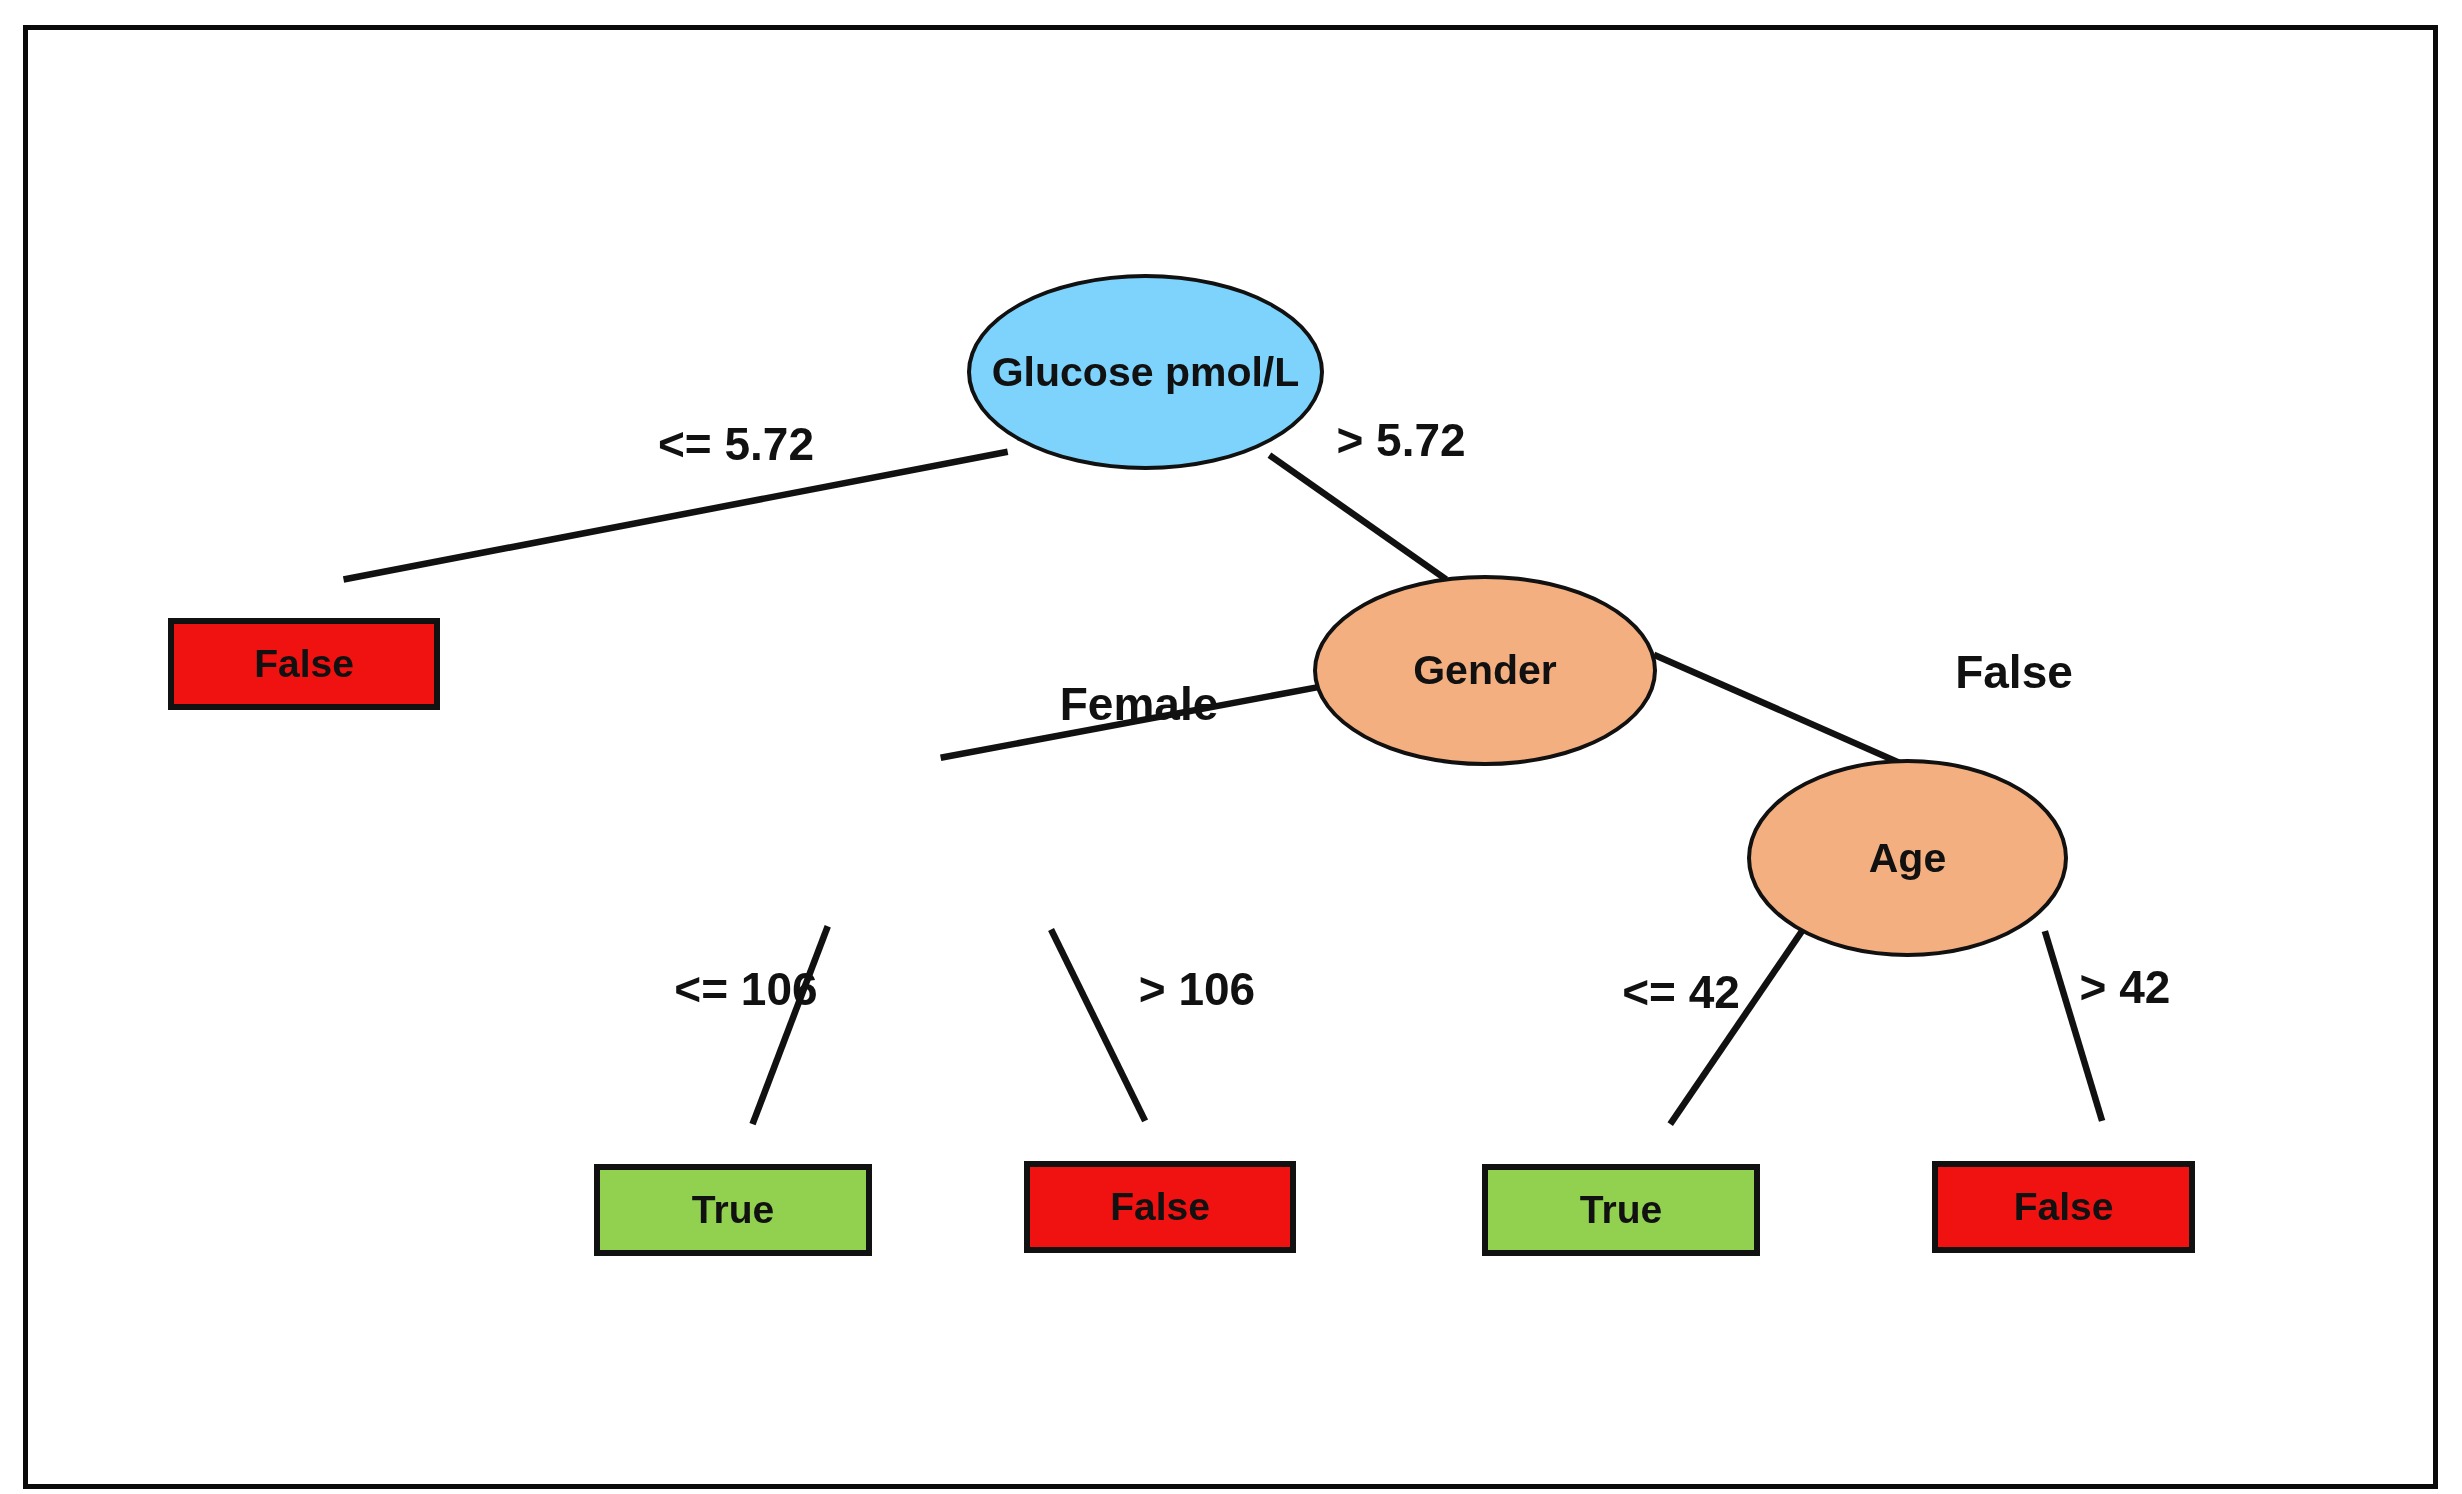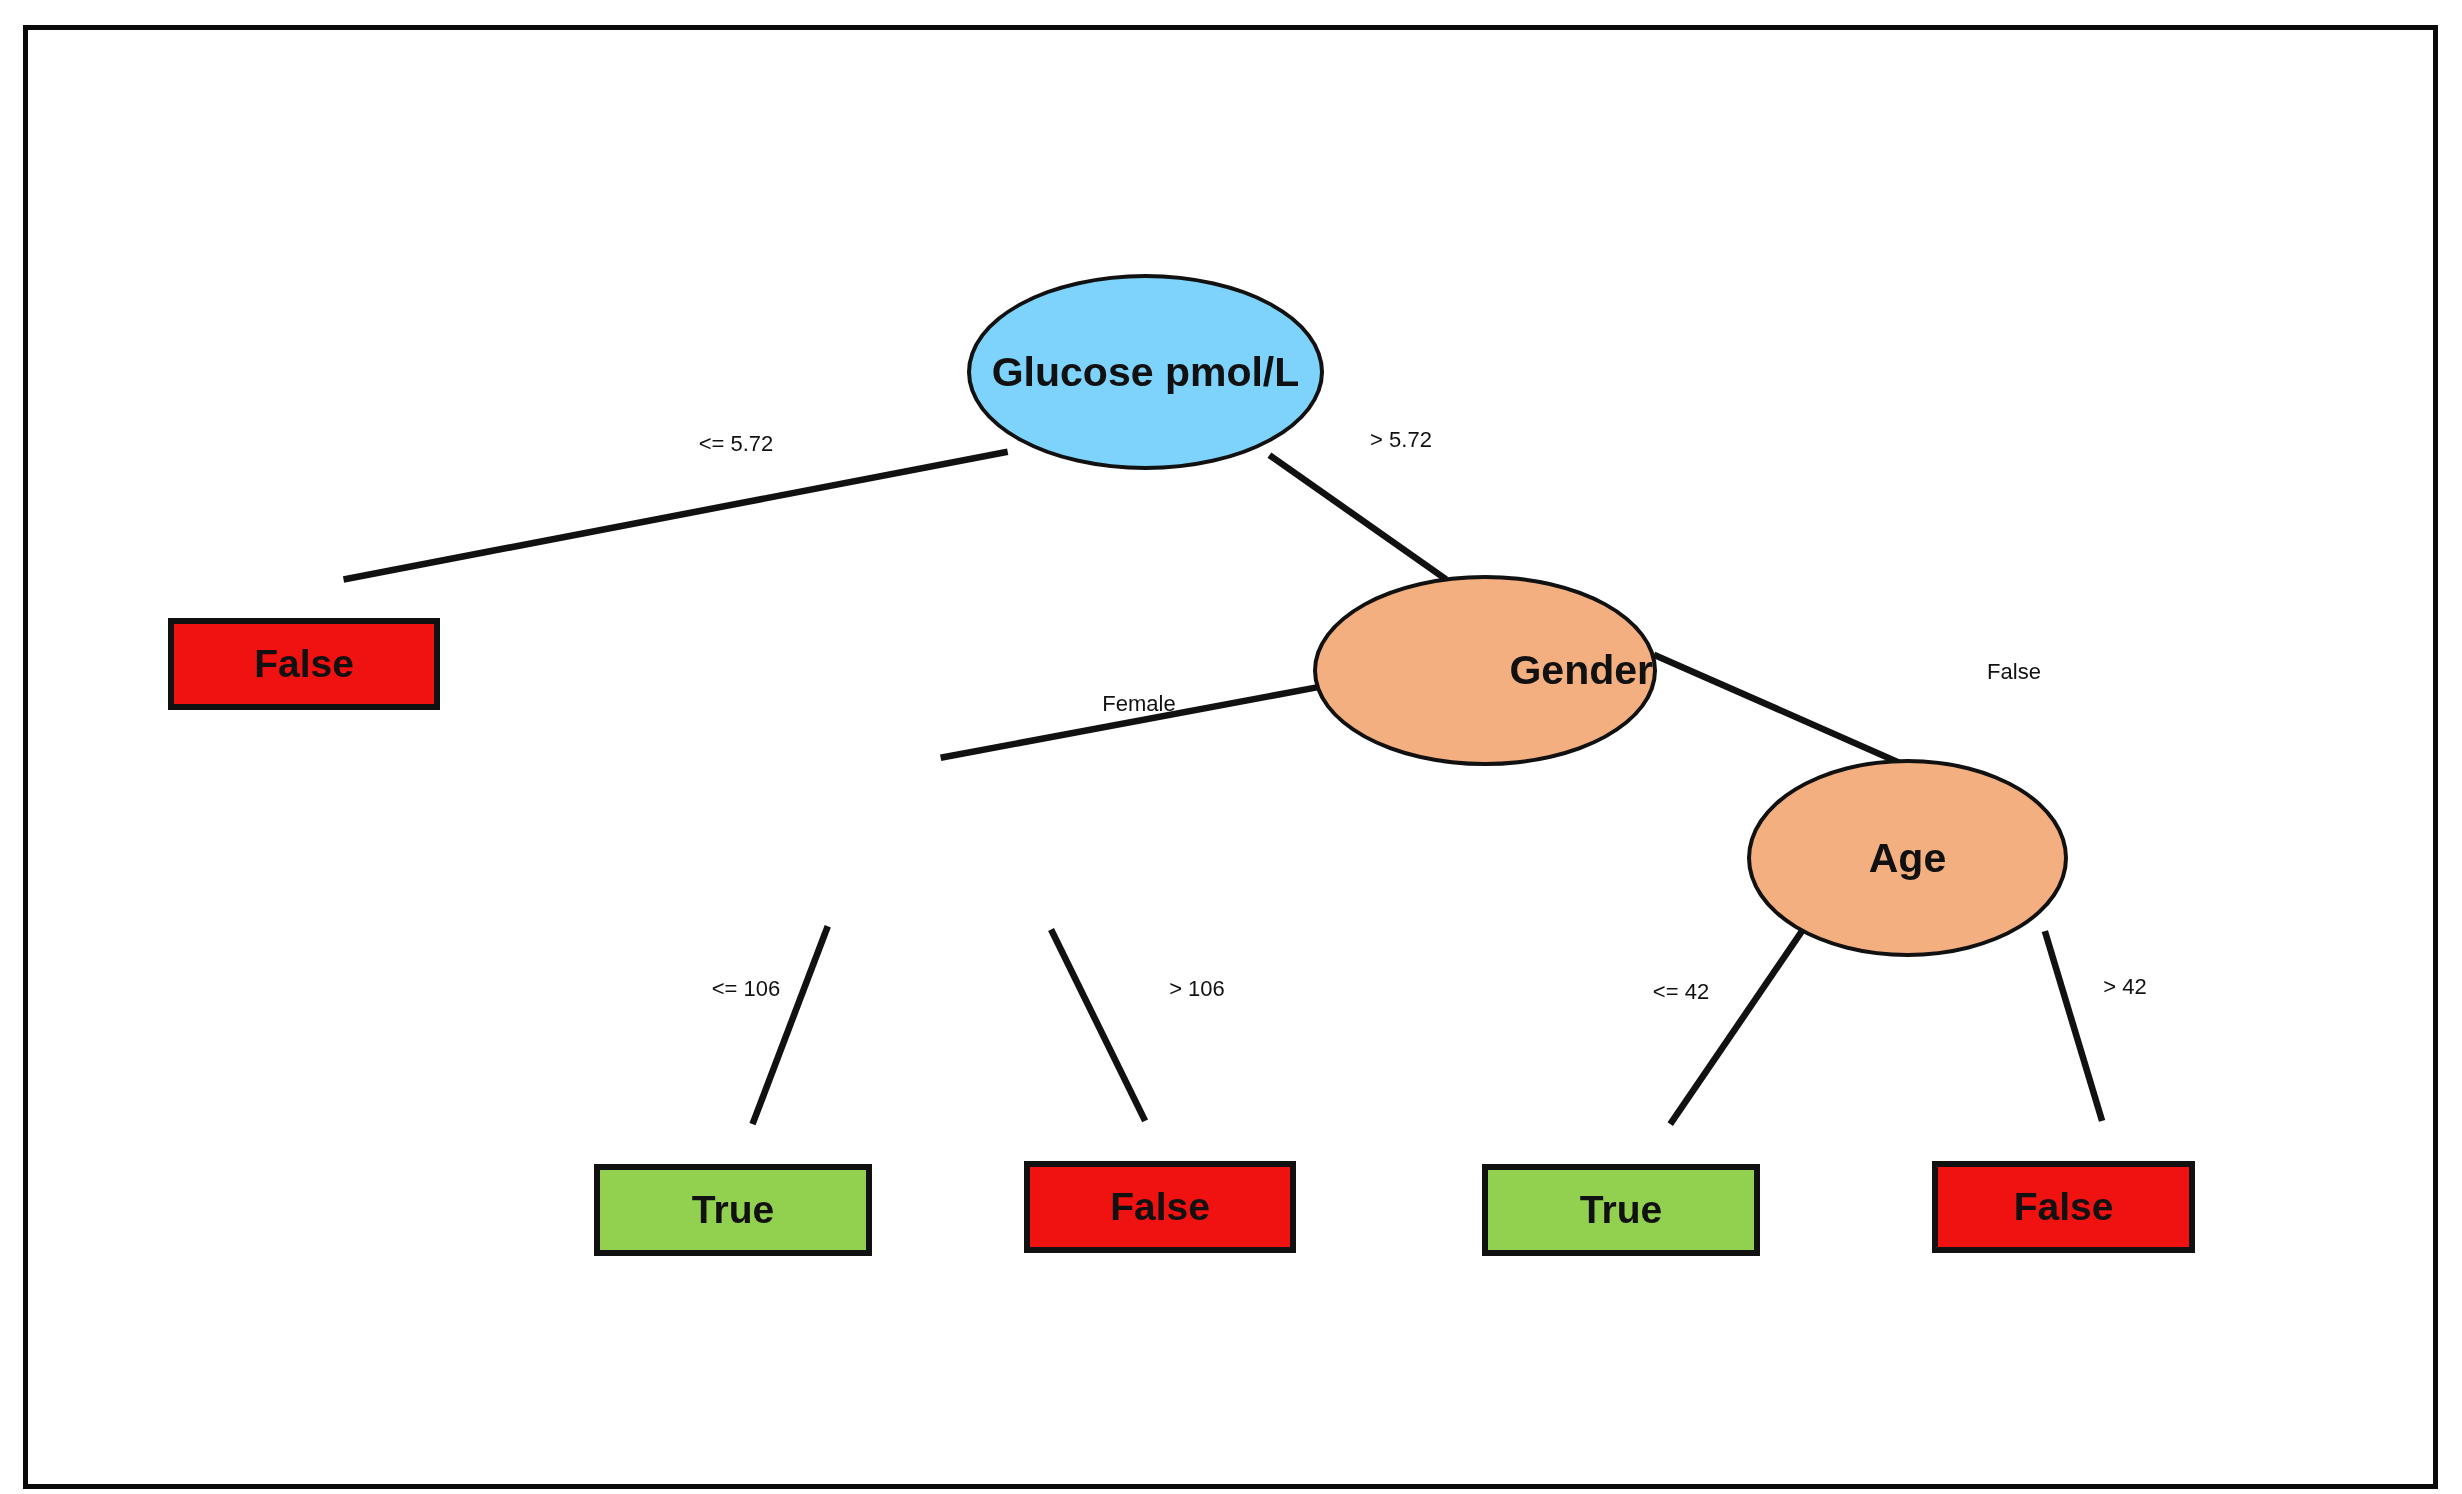--- a/index.html
+++ b/index.html
@@ -44,22 +44,22 @@
     display: flex;
     align-items: center;
     justify-content: center;
     font-weight: bold;
     font-size: 39px;
     margin-top: 42px;
   }
   .edge-label {
     position: absolute;
     transform: translate(-50%, -50%);
-    font-weight: normal;
-    font-size: 22px;
+    font-weight: bold;
+    font-size: 46px;
     white-space: nowrap;
   }
   #legend {
     position: absolute;
     left: 1865px; top: 278px;
     width: 376px; height: 82px;
   }
   #legend-label {
     position: absolute;
     left: 82px; top: 41px;
@@ -91,21 +91,21 @@
     <line x1="1012" y1="1132" x2="920" y2="1374" style="stroke: rgb(17, 17, 17);"></line>
     <line x1="1285" y1="1136" x2="1400" y2="1370" style="stroke: rgb(17, 17, 17);"></line>
     <line x1="2203" y1="1138" x2="2042" y2="1374" style="stroke: rgb(17, 17, 17);"></line>
     <line x1="2500" y1="1138" x2="2570" y2="1370" style="stroke: rgb(17, 17, 17);"></line>
   </svg>
 
   <div class="node" style="left: 967px; top: 274px; width: 357px; height: 196px; background-color: #7dd3fc; border-color: rgb(17, 17, 17);">
     <span>Glucose pmol/L</span>
   </div>
 
-  <div class="node" style="left: 1313px; top: 575px; width: 344px; height: 191px; background-color: rgb(243, 175, 128); border-color: rgb(17, 17, 17); justify-content: flex-end;">
+  <div class="node" style="left: 1313px; top: 575px; width: 344px; height: 191px; background-color: rgb(243, 175, 128); border-color: rgb(17, 17, 17);">
     <span>Gender</span>
   </div>
 
 
   <div class="node" style="left: 1747px; top: 759px; width: 321px; height: 198px; background-color: rgb(243, 175, 128); border-color: rgb(17, 17, 17);">
     <span>Age</span>
   </div>
 
   <div class="leaf" style="left: 168px; top: 576px; width: 272px; height: 92px; background-color: rgb(240, 17, 17); border-color: rgb(17, 17, 17);">
     <span>False</span>

